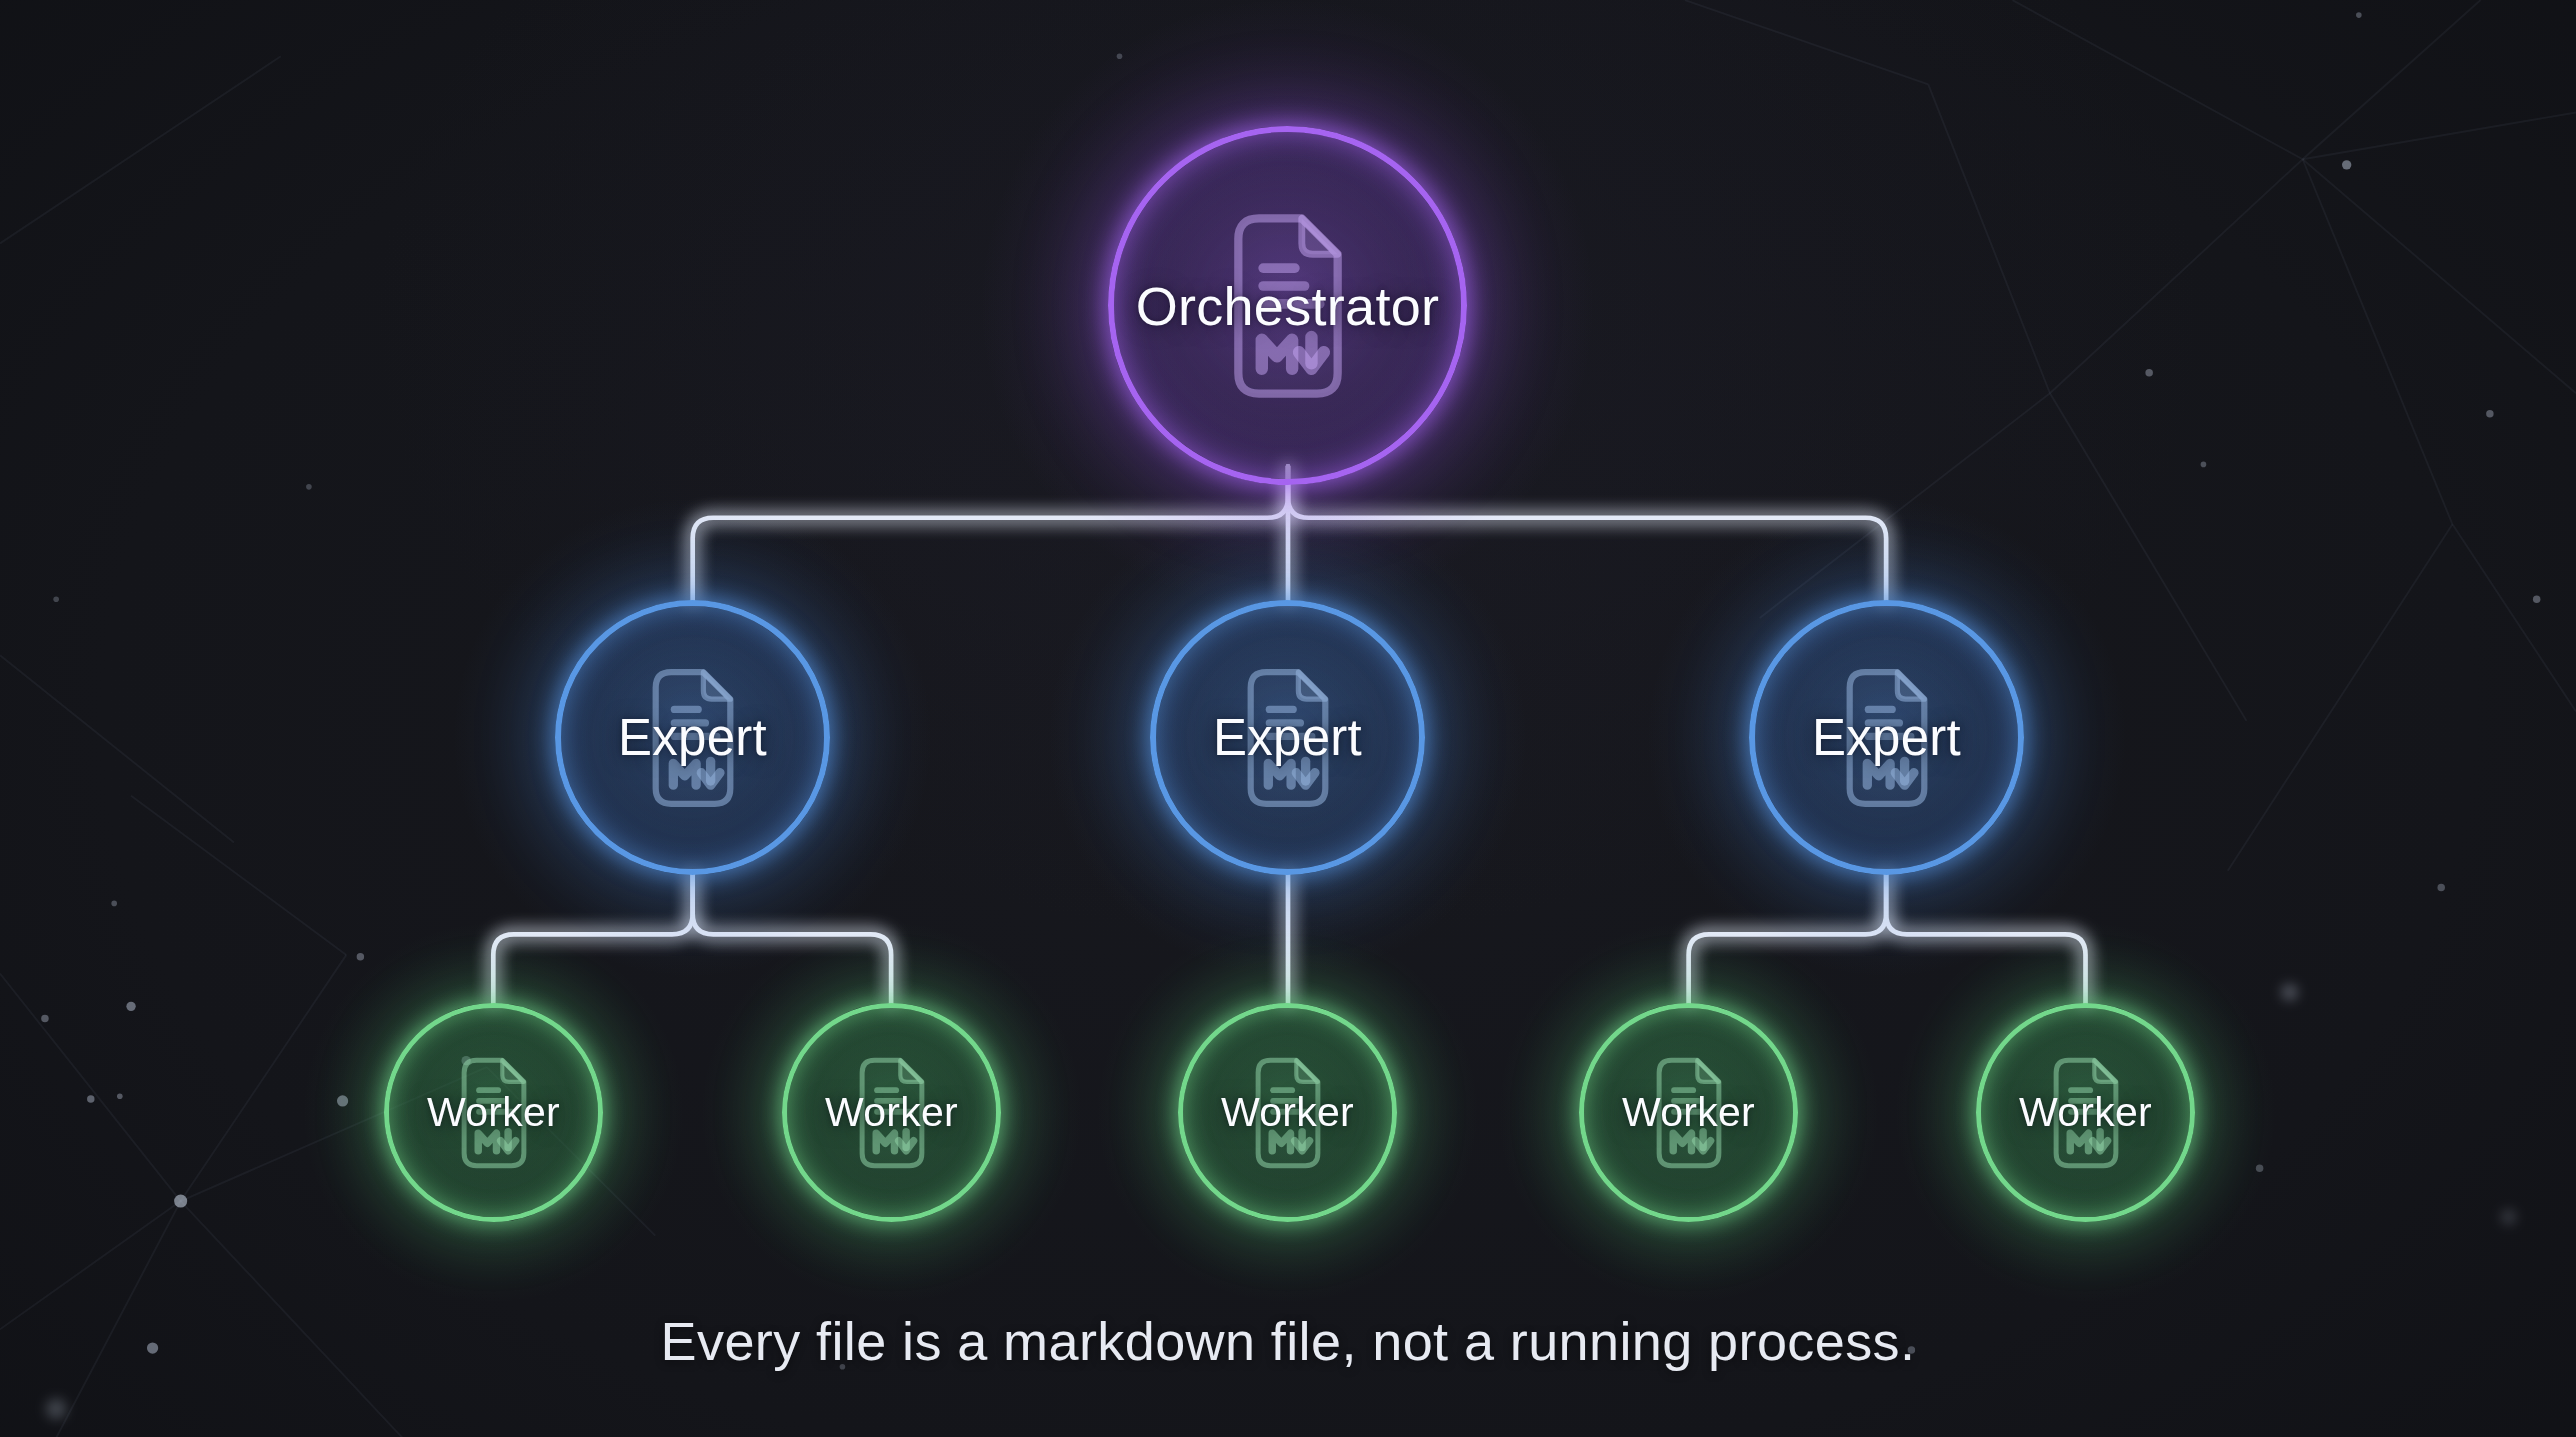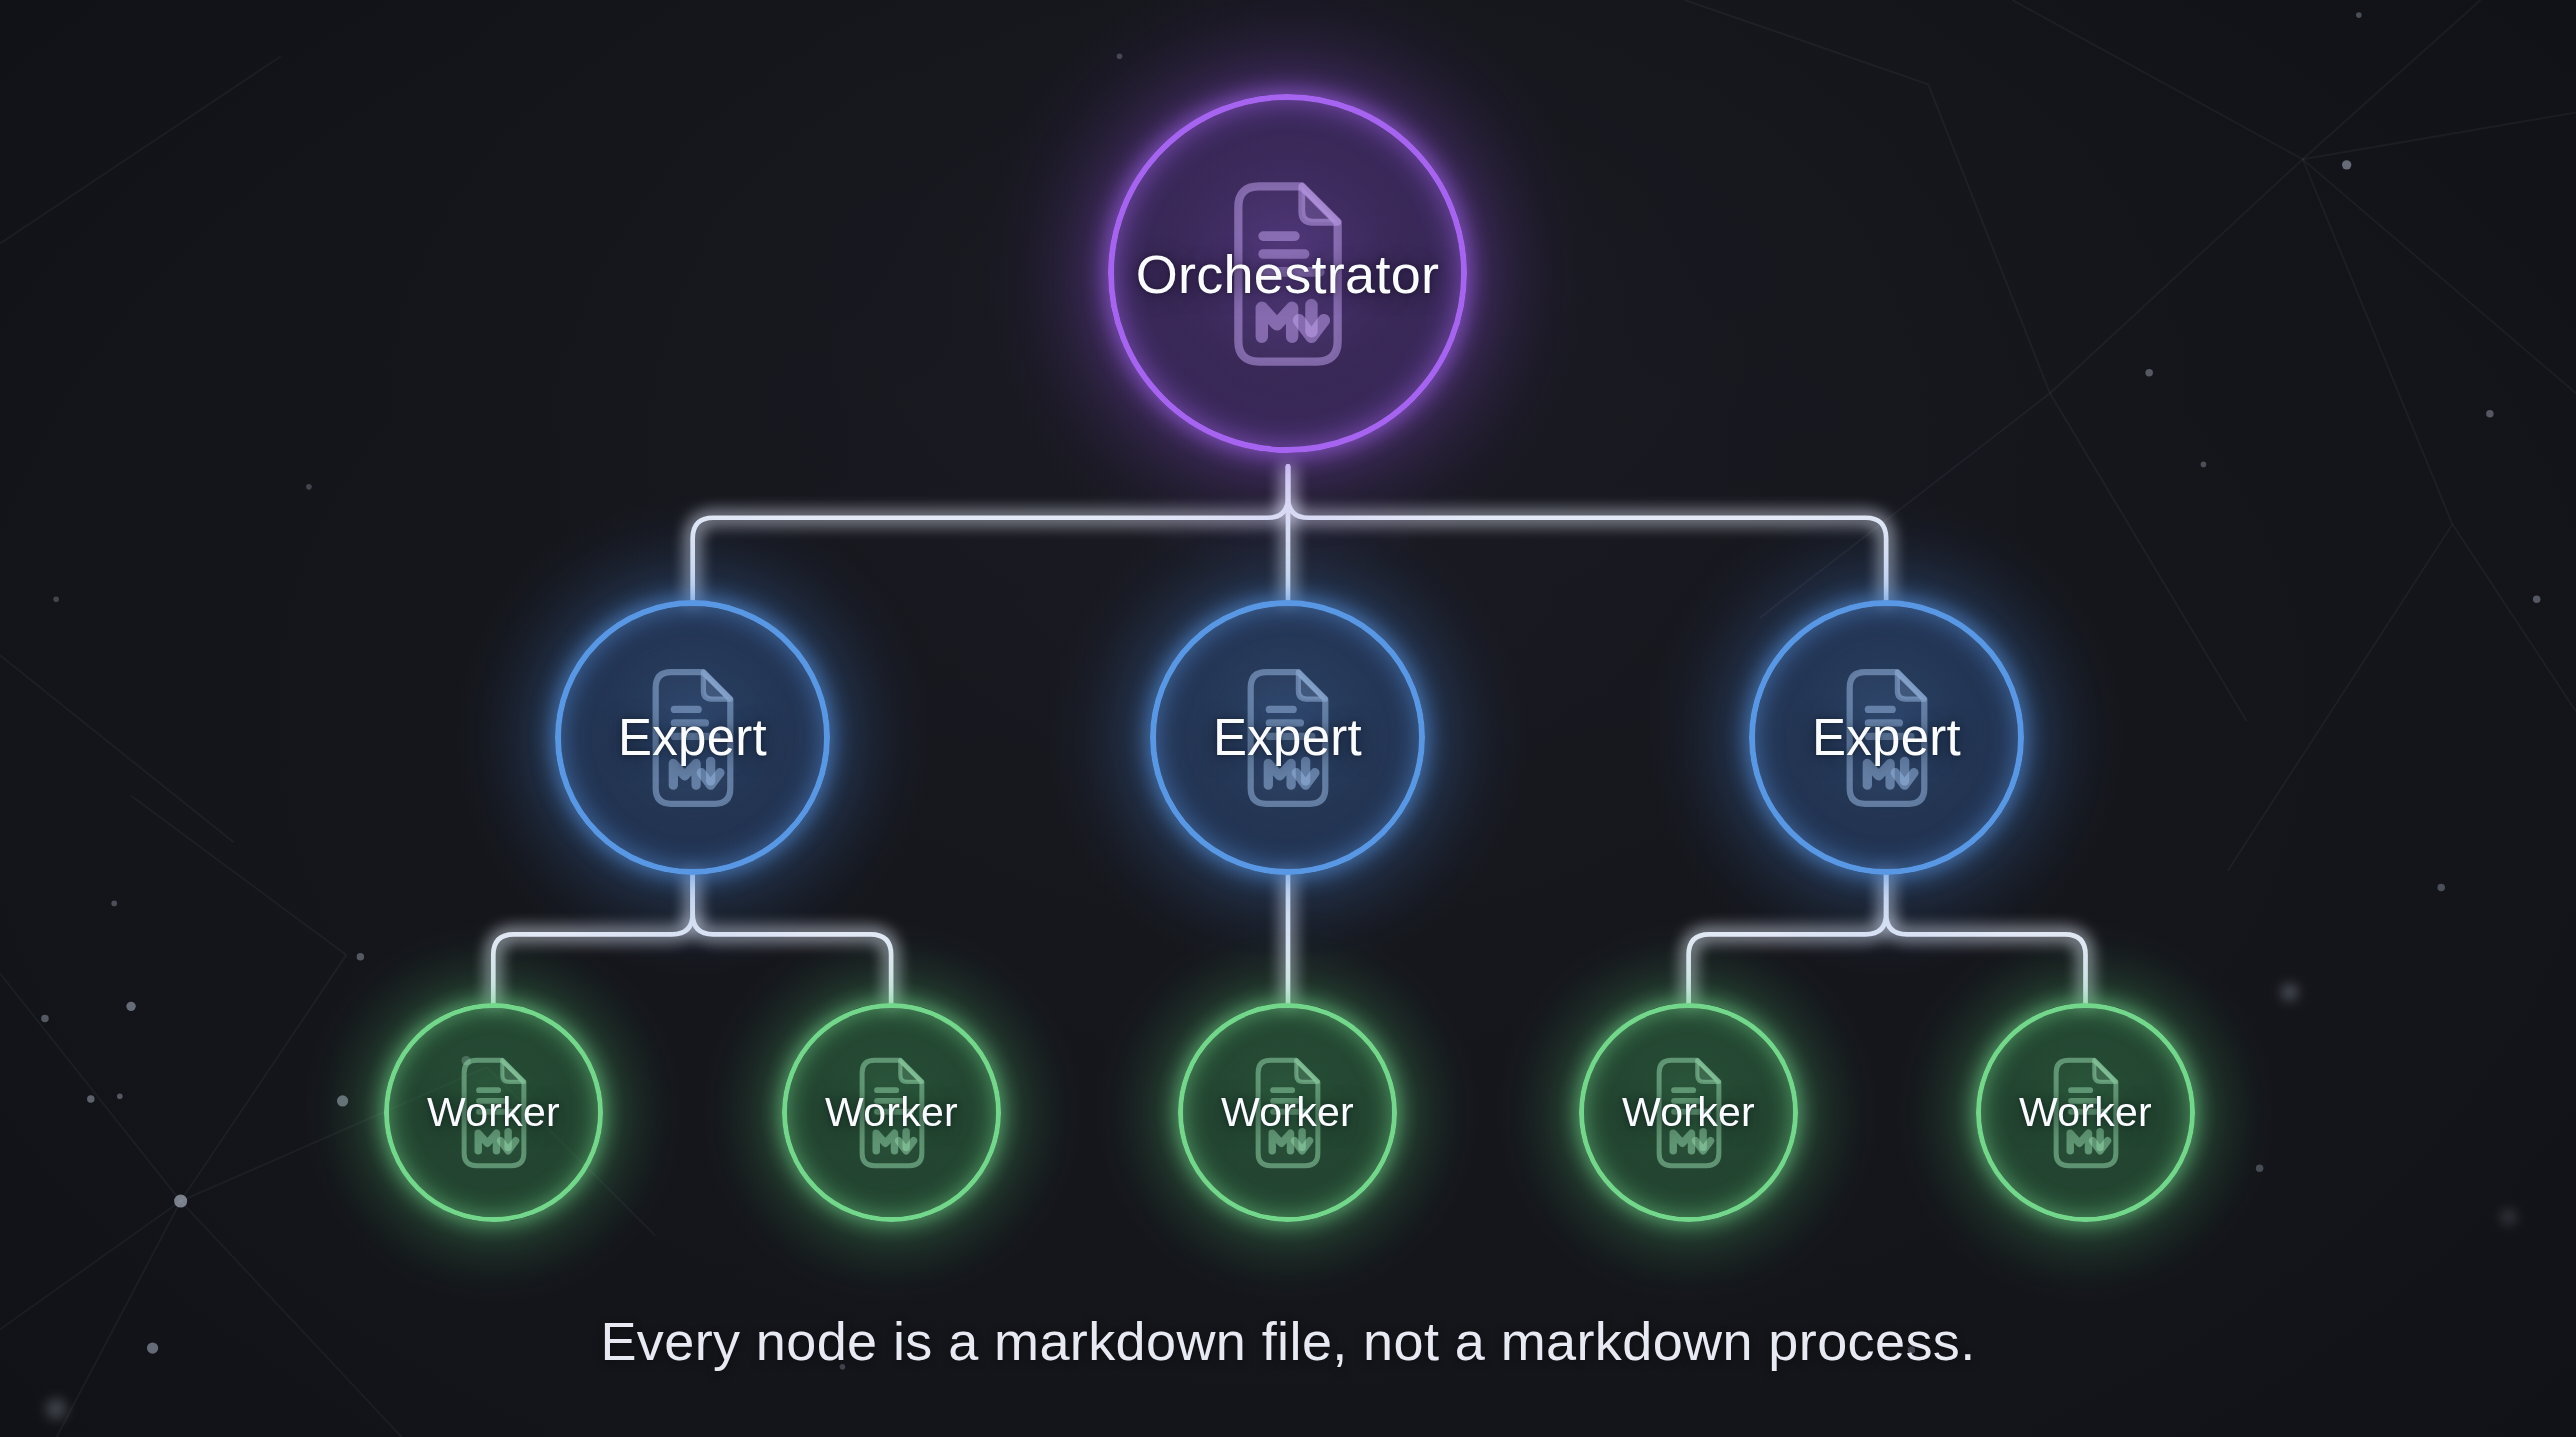--- a/index.html
+++ b/index.html
@@ -41,21 +41,21 @@
   }
   .node::before {
     content: "";
     position: absolute;
     inset: -45%;
     border-radius: 50%;
     z-index: -1;
     pointer-events: none;
   }
   .orchestrator {
-    left: 1108px; top: 94px; width: 359px; height: 359px;
+    left: 1108px; top: 126px; width: 359px; height: 359px;
     border: 6.6px solid #a866f2;
     background: radial-gradient(circle at 50% 45%,
       rgba(98,64,152,0.42) 0%, rgba(54,40,86,0.32) 48%, rgba(30,24,46,0.38) 100%);
     box-shadow:
       0 0 22.5px 3.7px rgba(168,102,242,0.65),
       0 0 75px 17px rgba(150,84,230,0.35),
       inset 0 0 28px rgba(168,102,242,0.60),
       inset 0 0 112px rgba(122,72,202,0.35);
   }
   .orchestrator::before {
@@ -290,16 +290,16 @@
       </svg>
     <div class="label">Worker</div>
   </div>
   <div class="node worker w5">
     <svg class="md-icon" aria-hidden="true" viewBox="0 0 89 122" width="83" height="114">
         <use href="#md-file"></use>
       </svg>
     <div class="label">Worker</div>
   </div>
 
-  <div class="caption">Every node is a markdown file, not a markdown process.</div>
+  <div class="caption">Every file is a markdown file, not a running process.</div>
 
 </div>
 
 
 </body></html>

